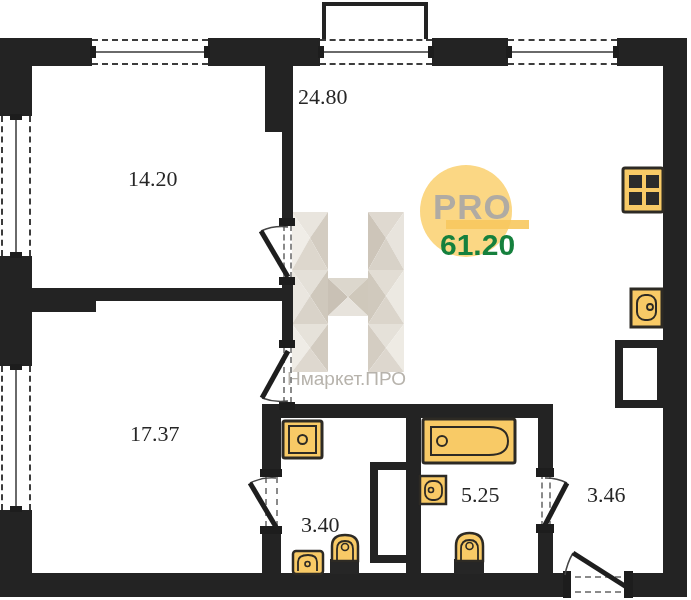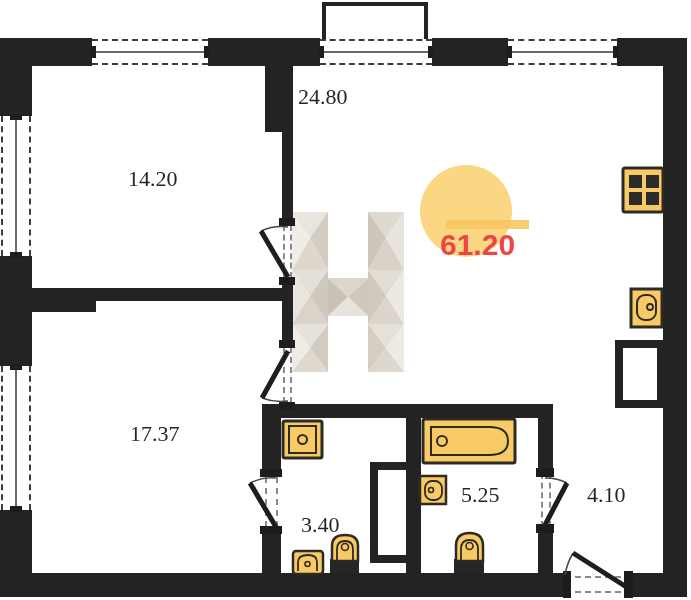--- a/index.html
+++ b/index.html
@@ -32,21 +32,21 @@
 
   #watermark { position:absolute; left:292px; top:212px; z-index:1; }
   #brand-text { position:absolute; left:287px; top:368px; font-size:19px; color:#b7b3ac; z-index:1; white-space:nowrap; }
 
   #logo-circle { position:absolute; left:420px; top:165px; width:92px; height:92px; border-radius:50%;
                  background:#fbd784; z-index:2; }
   #logo-pro { position:absolute; left:433px; top:187px; font-size:35px; font-weight:700; letter-spacing:1px;
               color:#b0aba3; z-index:2; }
   #logo-underline { position:absolute; left:446px; top:220px; width:83px; height:9px; background:#f7c85e;
                     opacity:.9; z-index:2; }
-  #total-area { position:absolute; left:440px; top:228px; font-size:30px; font-weight:700; color:#ef4444; z-index:3;text-align:right; }
+  #total-area { position:absolute; left:440px; top:228px; font-size:30px; font-weight:700; color:#15803d; z-index:3;text-align:right; }
 
   #overlay { position:absolute; left:0; top:0; z-index:5; }
 </style>
 </head>
 <body>
 
 <div id="plan">
 
   <div id="watermark">
     <svg width="112" height="160" viewBox="0 0 112 160">
@@ -73,23 +73,25 @@
       <polygon points="112,112 76,112 94,136" fill="#e5e1d9"></polygon>
         <polygon points="112,112 94,136 112,160" fill="#eeebe4"></polygon>
       <polygon points="76,112 76,160 94,136" fill="#d4cdc2"></polygon>
         <polygon points="112,160 94,136 76,160" fill="#ddd7ce"></polygon>
       <polygon points="36,66 56,85 36,104" fill="#c9c1b5"></polygon>
         <polygon points="36,66 76,66 56,85" fill="#dcd7cd"></polygon>
       <polygon points="76,66 76,104 56,85" fill="#cfc8bb"></polygon>
         <polygon points="36,104 56,85 76,104" fill="#e7e3dc"></polygon>
     </svg>
   </div>
+  <div id="brand-text">Нмаркет.ПРО</div>
 
   <div id="logo-circle"></div>
   <div id="logo-underline"></div>
+  <div id="logo-pro">PRO</div>
   <div id="total-area">61.20</div>
 
   <div class="wall" style="left:0;top:38px;width:92px;height:28px"></div>
   <div class="wall" style="left:208px;top:38px;width:112px;height:28px"></div>
   <div class="wall" style="left:432px;top:38px;width:76px;height:28px"></div>
   <div class="wall" style="left:617px;top:38px;width:70px;height:28px"></div>
   <div class="wall" style="left:0;top:38px;width:32px;height:78px"></div>
   <div class="wall" style="left:0;top:256px;width:32px;height:110px"></div>
   <div class="wall" style="left:0;top:510px;width:32px;height:87px"></div>
   <div class="wall" style="left:663px;top:60px;width:24px;height:537px"></div>
@@ -231,15 +233,15 @@
       <path d="M461,561 V549 Q461,540 469.5,540 Q478,540 478,549 V561" fill="none" stroke="#2d2a24" stroke-width="1.8"></path>
       <circle cx="469.5" cy="546" r="3.5" fill="none" stroke="#2d2a24" stroke-width="1.6"></circle>
     </g>
   </svg>
 
   <div class="room-label" style="left:298px;top:84px">24.80</div>
   <div class="room-label" style="left:128px;top:166px">14.20</div>
   <div class="room-label" style="left:130px;top:421px">17.37</div>
   <div class="room-label" style="left:301px;top:512px">3.40</div>
   <div class="room-label" style="left:461px;top:482px">5.25</div>
-  <div class="room-label" style="left:587px;top:482px">4.10</div>
+  <div class="room-label" style="left:587px;top:482px">3.46</div>
 
 </div>
 
 </body></html>

